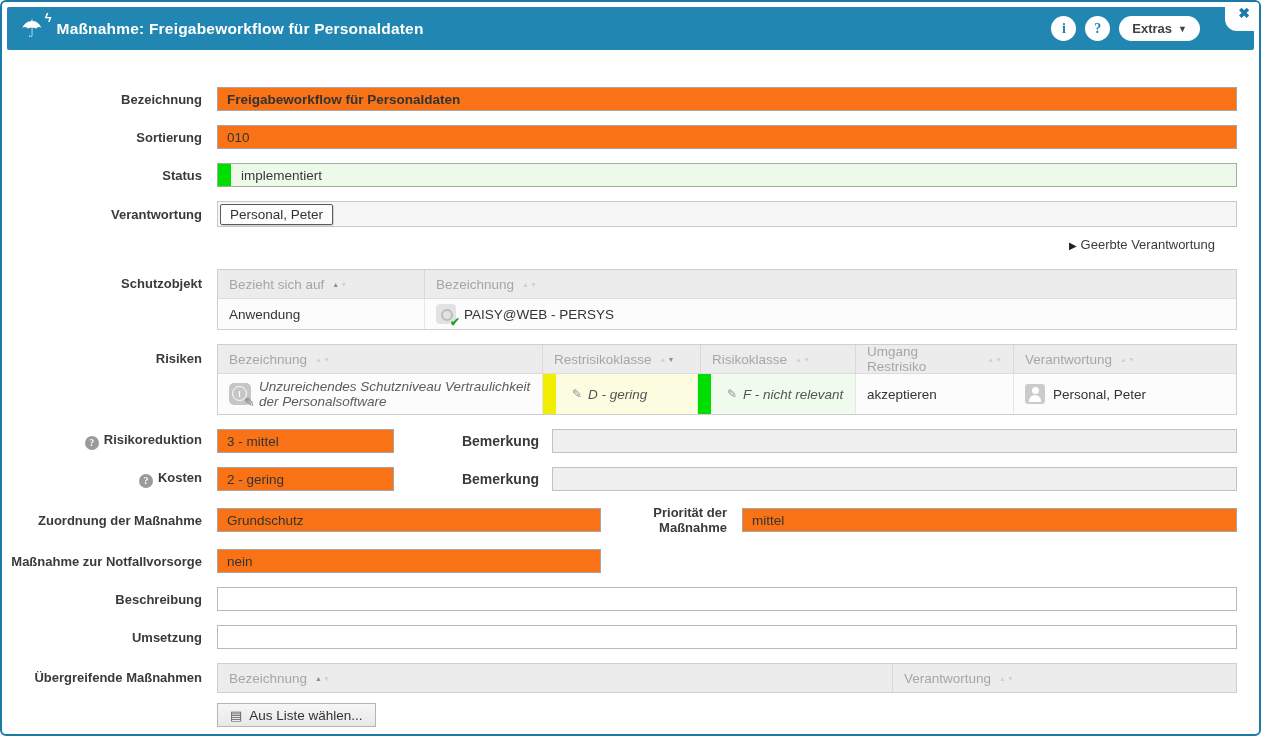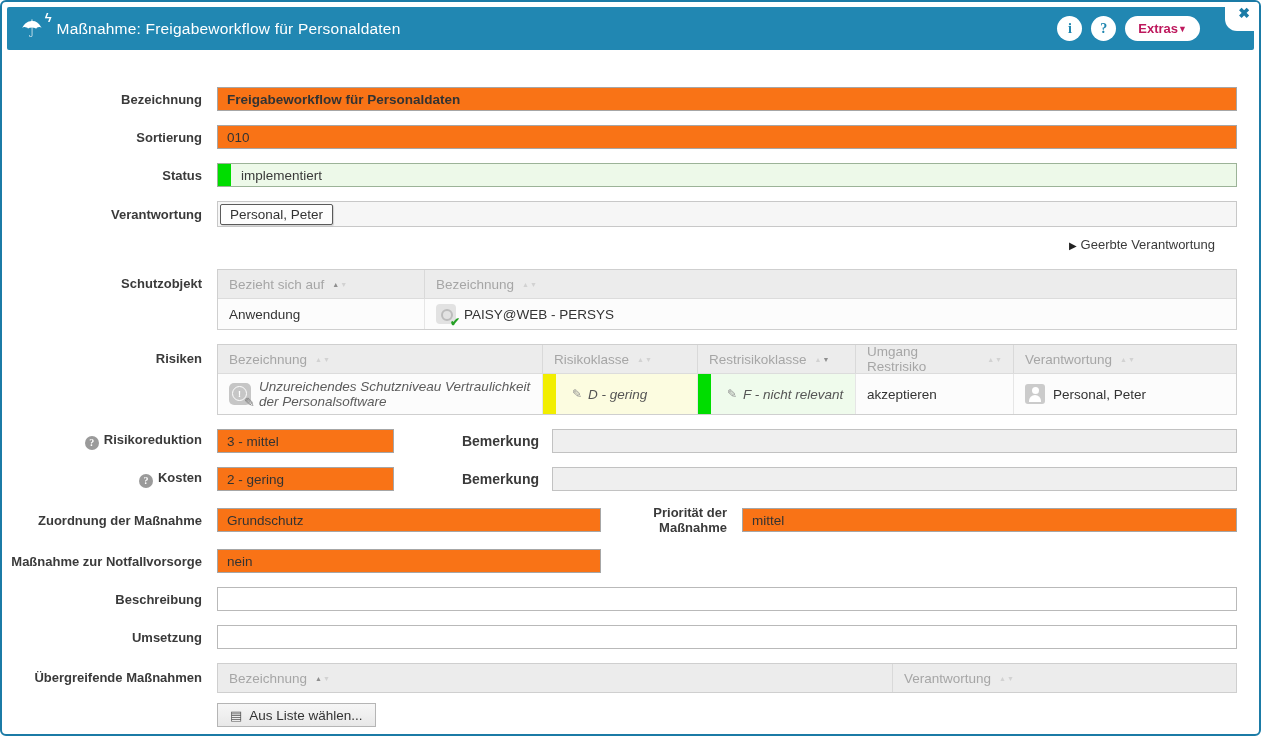--- a/index.html
+++ b/index.html
@@ -12,32 +12,32 @@
   }
 
   
   .titlebar {
     position:absolute; top:5px; left:5px; right:5px; height:43px;
     background:#2187b2; border-radius:2px;
     display:flex; align-items:center; padding:0 14px;
   }
   .app-logo { color:#fff; font-size:24px; position:relative; margin-right:14px; line-height:1; }
   .app-logo .bolt { position:absolute; top:-6px; right:-9px; font-size:13px; font-weight:bold; }
-  .title-text { color:#fff; font-size:15.5px; font-weight:normal; letter-spacing:.2px; }
+  .title-text { color:#fff; font-size:15.5px; font-weight:bold; letter-spacing:.2px; }
   .titlebar-right { margin-left:auto; display:flex; align-items:center; gap:9px; padding-right:40px; }
   .round-btn {
     width:25px; height:25px; border-radius:50%; background:#fff; border:none;
     color:#1f86b0; font-weight:bold; font-size:14px;
     display:flex; align-items:center; justify-content:center; cursor:pointer;
     font-family:"Liberation Serif", serif;
   }
   .extras-btn {
     height:25px; border-radius:13px; background:#fff; border:none; cursor:pointer;
-    color:#be185d; font-weight:bold; font-size:13px; padding:0 13px;
-    display:flex; align-items:center; font-family:"Liberation Sans", sans-serif;
+    color:#404040; font-weight:bold; font-size:13px; padding:0 13px;
+    display:flex; align-items:center; gap:6px; font-family:"Liberation Sans", sans-serif;
   }
   .extras-btn .caret { font-size:9px; }
   .close-notch {
     position:absolute; top:0; right:0; width:34px; height:29px; background:#fff;
     border-bottom-left-radius:12px; z-index:5;
     display:flex; align-items:flex-start; justify-content:flex-end;
     padding:3px 9px 0 0; cursor:pointer; border:none;
     color:#1b7ba6; font-size:14px; font-weight:bold;
   }
 
@@ -240,32 +240,32 @@
       <div class="row-content">
         <div class="tbl">
           <div class="thead">
             <div class="th c-r-1">
               <span>Bezeichnung</span>
               <span class="sort">
                   <i>▲</i>
                   <i>▼</i>
                 </span>
             </div>
+            <div class="th c-r-3">
+              <span>Restrisikoklasse</span>
+              <span class="sort">
+                  <i>▲</i>
+                  <i class="on">▼</i>
+                </span>
+            </div>
             <div class="th c-r-2">
               <span>Risikoklasse</span>
               <span class="sort">
                   <i>▲</i>
                   <i>▼</i>
-                </span>
-            </div>
-            <div class="th c-r-3">
-              <span>Restrisikoklasse</span>
-              <span class="sort">
-                  <i>▲</i>
-                  <i class="on">▼</i>
                 </span>
             </div>
             <div class="th c-r-4">
               <span>Umgang Restrisiko</span>
               <span class="sort">
                   <i>▲</i>
                   <i>▼</i>
                 </span>
             </div>
             <div class="th c-r-5">

